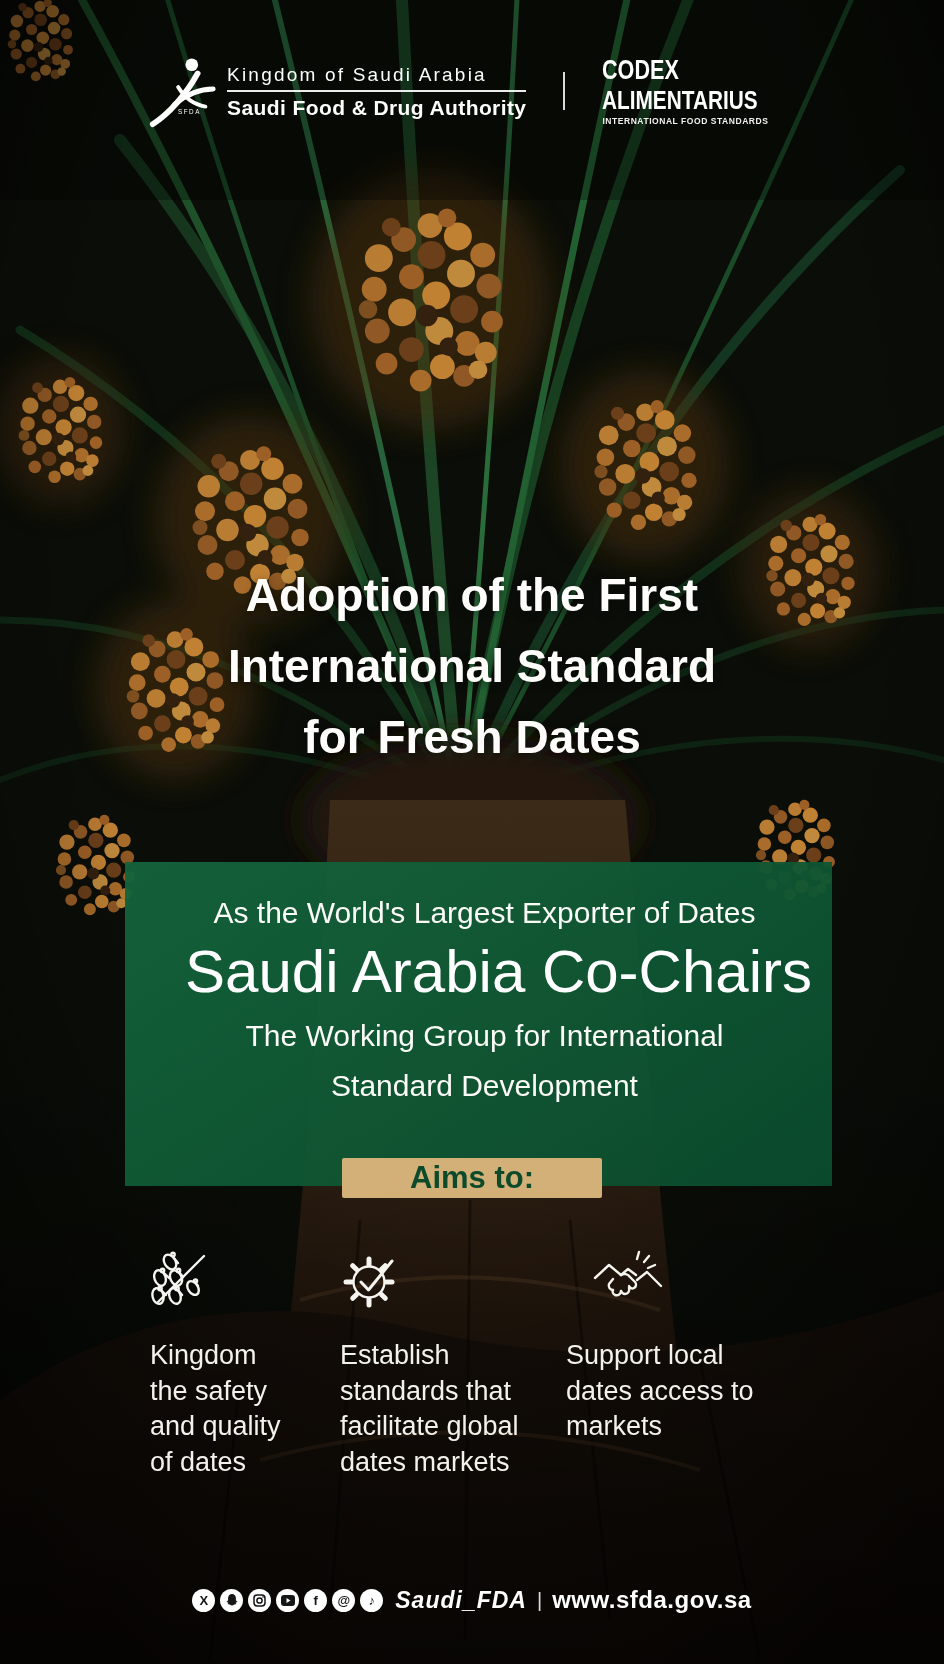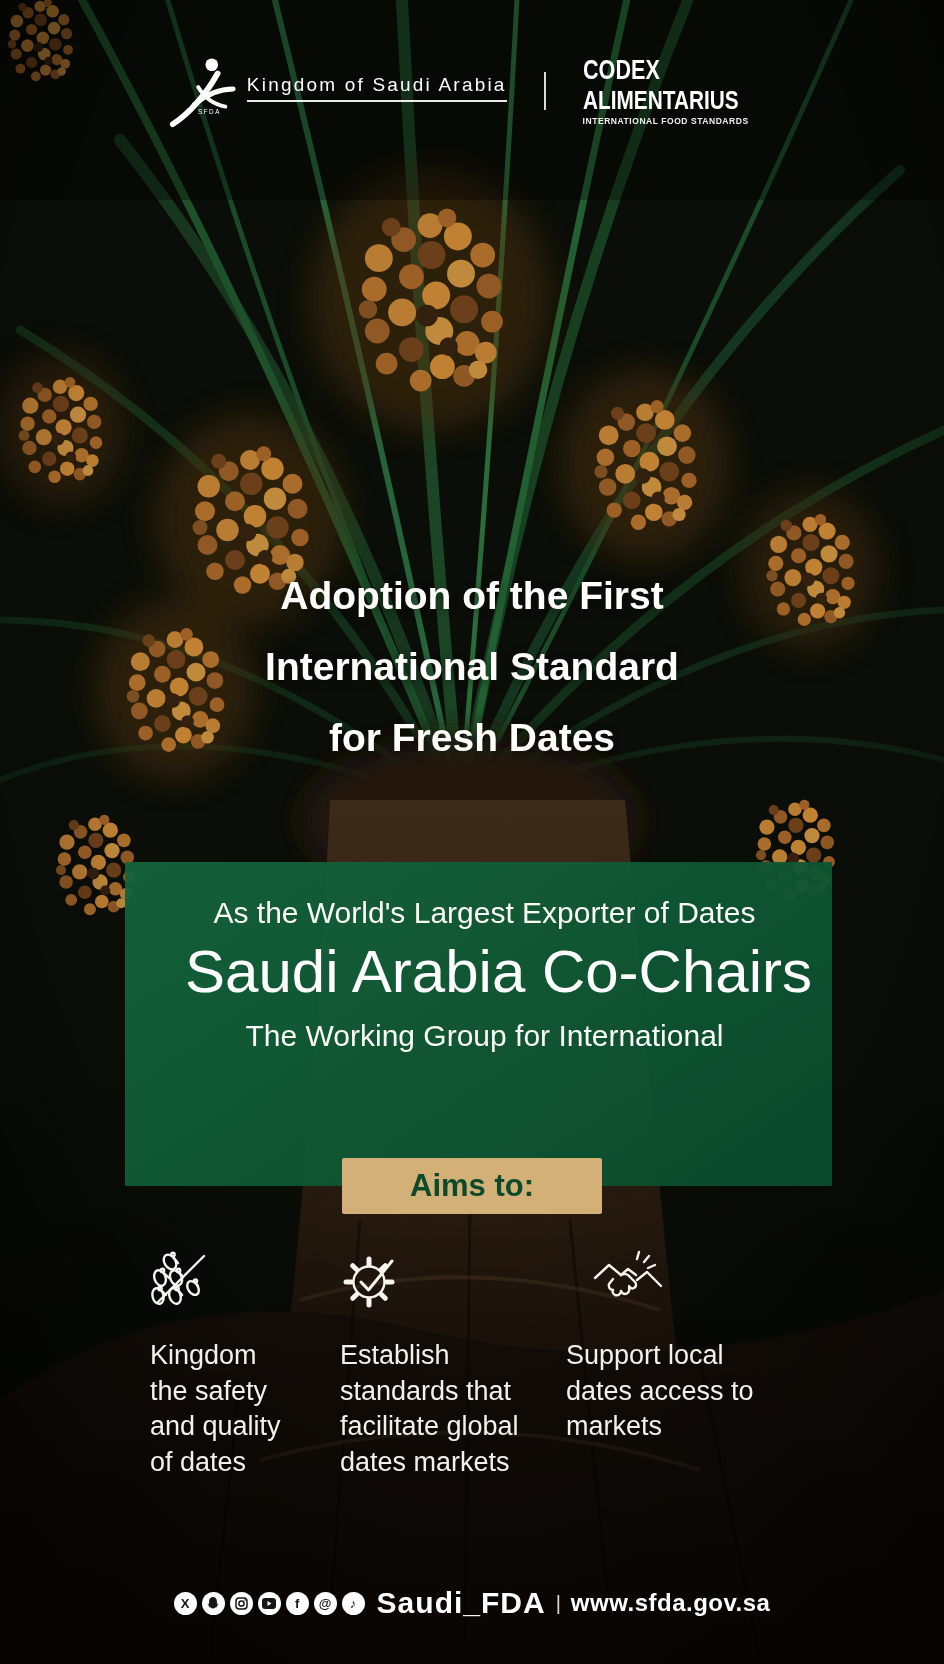--- a/index.html
+++ b/index.html
@@ -19,51 +19,51 @@
   .sfda-rule{height:2px;background:rgba(255,255,255,.92);margin:6px 0 5px 0;}
   .sfda-l2{font-size:21px;font-weight:600;letter-spacing:.4px;color:#fdfdfc;white-space:nowrap;}
   .hdr-div{width:2px;height:38px;background:rgba(255,255,255,.85);margin:0 37px;}
   .codex{line-height:1;}
   .codex-l1{font-size:27px;font-weight:800;transform:scaleX(.8);transform-origin:left center;white-space:nowrap;}
   .codex-l2{font-size:26px;font-weight:800;transform:scaleX(.8);transform-origin:left center;margin-top:3px;white-space:nowrap;}
   .codex-l3{font-size:8.5px;font-weight:700;letter-spacing:.55px;margin-top:4px;white-space:nowrap;color:#f2f1ee;}
 
   
   .title{position:absolute;top:560px;left:0;right:0;text-align:center;
-    font-size:39px;font-weight:700;line-height:71px;color:#fefdfb;
+    font-size:46px;font-weight:700;line-height:71px;color:#fefdfb;
     text-shadow:0 2px 10px rgba(0,0,0,.45);}
 
   
   .panel{position:absolute;left:125px;top:862px;width:695px;height:324px;
     background:linear-gradient(145deg,rgba(20,100,60,.95),rgba(10,76,45,.95));
     text-align:center;padding-left:12px;}
   .panel-l1{margin-top:32px;font-size:30px;font-weight:400;line-height:38px;color:#fbfbf8;}
   .panel-l2{margin-top:12px;font-size:60px;font-weight:400;line-height:56px;color:#ffffff;margin-left:28px;}
   .panel-l3{margin-top:16px;font-size:30px;font-weight:400;line-height:40px;color:#fbfbf8;}
   .panel-l4{margin-top:10px;font-size:30px;font-weight:400;line-height:40px;color:#fbfbf8;}
 
   
-  .aims-btn{position:absolute;left:342px;top:1158px;width:260px;height:56px;
+  .aims-btn{position:absolute;left:342px;top:1158px;width:260px;height:40px;
     background:#d3b077;color:#0d4a2b;font-size:31px;font-weight:700;
     display:flex;align-items:center;justify-content:center;border-radius:2px;}
 
   
   .cols{position:absolute;left:150px;top:1248px;width:650px;display:grid;
     grid-template-columns:190px 226px 1fr;}
   .col .icon-box{height:90px;display:flex;align-items:flex-start;}
   .col .line{font-size:27px;line-height:35.5px;color:#f3f1ec;white-space:nowrap;}
   .aim-icon{stroke:#f5f4ef;fill:none;stroke-width:2.4;stroke-linecap:round;stroke-linejoin:round;}
 
   
   .footer{position:absolute;left:0;right:0;top:1586px;display:flex;align-items:center;justify-content:center;}
   .socials{display:flex;gap:5px;margin-right:12px;}
   .soc{width:23px;height:23px;border-radius:50%;background:#ffffff;color:#161616;
     display:flex;align-items:center;justify-content:center;font-weight:800;font-size:13px;line-height:1;}
   .soc svg{display:block;}
-  .ftr-handle{font-size:30px;font-weight:600;letter-spacing:1px;white-space:nowrap;}
+  .ftr-handle{font-size:23px;font-weight:600;letter-spacing:1px;white-space:nowrap;font-style:italic;}
   .ftr-sep{font-size:20px;font-weight:300;opacity:.85;margin:0 10px;}
   .ftr-site{font-size:24px;font-weight:700;letter-spacing:.5px;white-space:nowrap;}
 </style>
 </head>
 <body>
 
 <div class="canvas">
 
   <svg class="bg" width="944" height="1664" viewBox="0 0 944 1664" aria-hidden="true">
     <defs>
@@ -184,39 +184,41 @@
         <path d="M4,72 C20,62 38,42 50,20" stroke-width="6"></path>
         <path d="M26,52 C38,42 52,36 66,36" stroke-width="5"></path>
         <path d="M30,34 C36,44 46,52 58,54" stroke-width="4"></path>
       </g>
       <circle cx="44" cy="11" r="6.5" fill="#ffffff"></circle>
       <text x="30" y="62" font-size="6.5" letter-spacing="1.5" fill="#ffffff" font-family="Liberation Sans, DejaVu Sans, sans-serif">SFDA</text>
     </svg>
     <div class="sfda-text">
       <div class="sfda-l1">Kingdom of Saudi Arabia</div>
       <div class="sfda-rule"></div>
+      <div class="sfda-l2">Saudi Food &amp; Drug Authority</div>
     </div>
     <div class="hdr-div"></div>
     <div class="codex">
       <div class="codex-l1">CODEX</div>
       <div class="codex-l2">ALIMENTARIUS</div>
       <div class="codex-l3">INTERNATIONAL FOOD STANDARDS</div>
     </div>
   </div>
 
   <div class="title">
     <div>Adoption of the First</div>
     <div>International Standard</div>
     <div>for Fresh Dates</div>
   </div>
 
   <div class="panel">
     <div class="panel-l1">As the World's Largest Exporter of Dates</div>
     <div class="panel-l2">Saudi Arabia Co-Chairs</div>
     <div class="panel-l3">The Working Group for International</div>
+    <div class="panel-l4">Standard Development</div>
   </div>
 
   <div class="aims-btn">
     <span>Aims to:</span>
   </div>
 
   <div class="cols">
 
     <div class="col">
       <div class="icon-box">

